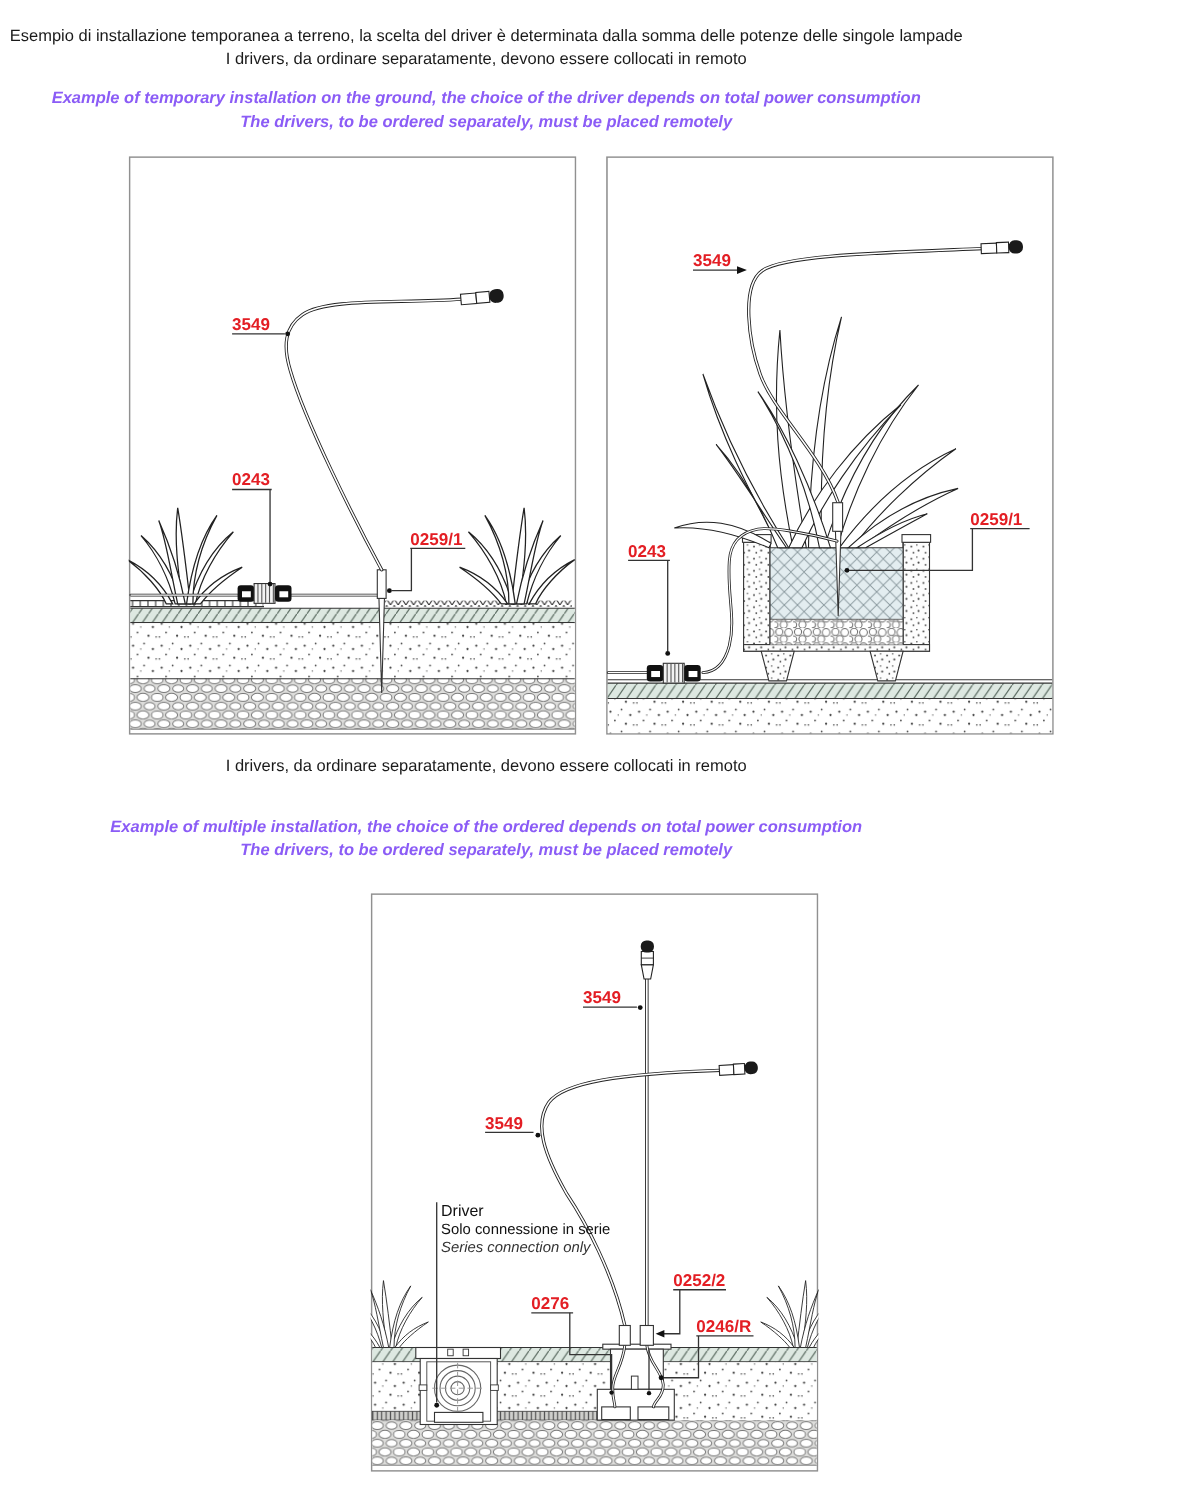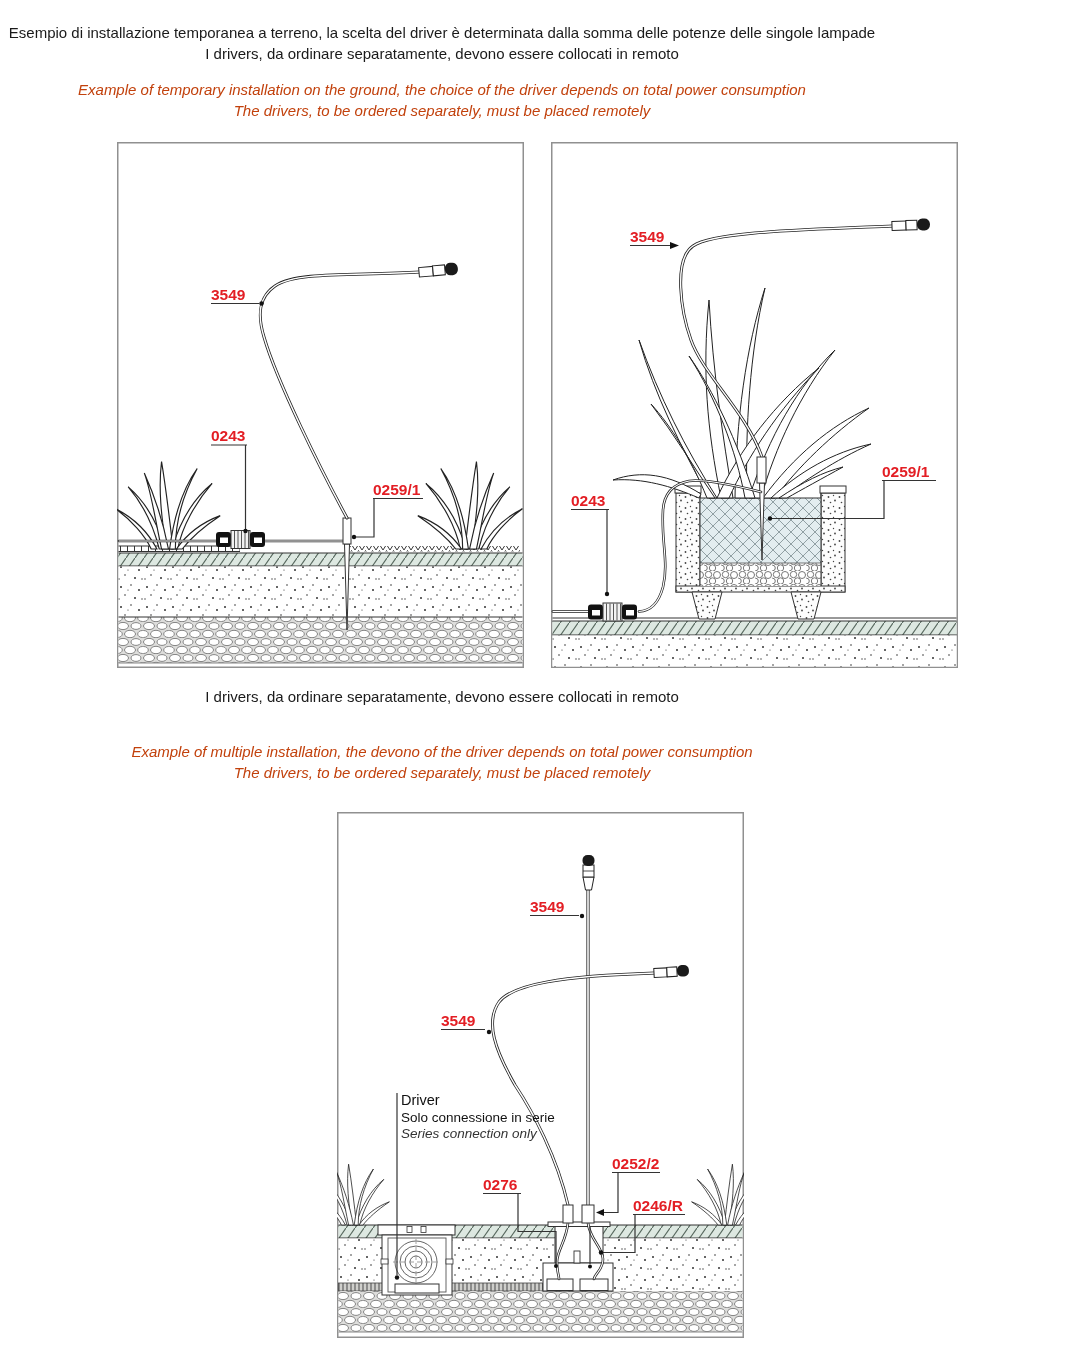--- a/index.html
+++ b/index.html
@@ -1,21 +1,21 @@
 <!DOCTYPE html>
 <html><head>
 <meta charset="utf-8">
 <style>
   html,body{margin:0;padding:0;}
   body{
     width:1080px;height:1350px;position:relative;background:#ffffff;
     font-family:"Liberation Sans", sans-serif;color:#1a1a1a;overflow:hidden;
   }
   .title-block{position:absolute;left:0;width:884px;text-align:center;font-size:15px;line-height:21px;color:#1a1a1a;}
-  .title-block.en{font-style:italic;color:#c2410c;}
+  .title-block.en{font-style:italic;color:#8b5cf6;font-weight:bold;}
   .dbox{position:absolute;}
   svg text.red{font-family:"Liberation Sans",sans-serif;font-weight:bold;font-size:15.5px;fill:#e31e24;}
   svg text.blk{font-family:"Liberation Sans",sans-serif;font-size:14.5px;fill:#111;}
   svg text.blk2{font-family:"Liberation Sans",sans-serif;font-size:13.5px;fill:#111;}
   svg text.blki{font-family:"Liberation Sans",sans-serif;font-size:13.5px;font-style:italic;fill:#333;}
   svg .leader{stroke:#333;stroke-width:1.2;fill:none;}
   svg .dot{fill:#111;}
   svg .tube-o{stroke:#222;stroke-width:3;fill:none;stroke-linecap:round;}
   svg .tube-i{stroke:#fff;stroke-width:1.4;fill:none;stroke-linecap:round;}
   svg .cab-o{stroke:#222;stroke-width:2.6;fill:none;stroke-linecap:round;}
@@ -30,21 +30,21 @@
   <div>I drivers, da ordinare separatamente, devono essere collocati in remoto</div>
 </div>
 <div class="title-block en" style="top:79px">
   <div>Example of temporary installation on the ground, the choice of the driver depends on total power consumption</div>
   <div>The drivers, to be ordered separately, must be placed remotely</div>
 </div>
 <div class="title-block" style="top:686px">
   <div>I drivers, da ordinare separatamente, devono essere collocati in remoto</div>
 </div>
 <div class="title-block en" style="top:741px">
-  <div>Example of multiple installation, the devono of the driver depends on total power consumption</div>
+  <div>Example of multiple installation, the choice of the ordered depends on total power consumption</div>
   <div>The drivers, to be ordered separately, must be placed remotely</div>
 </div>
 
 <svg class="dbox" style="left:117px;top:142px" width="407" height="526" viewBox="0 0 407 526">
   <defs>
     <pattern id="p-hatch" width="9" height="13" patternUnits="userSpaceOnUse">
       <rect width="9" height="13" fill="#dde8e1"></rect>
       <line x1="0" y1="13" x2="9" y2="0" stroke="#55665c" stroke-width="1.1"></line>
     </pattern>
     <pattern id="p-stipple" width="26" height="20" patternUnits="userSpaceOnUse">

